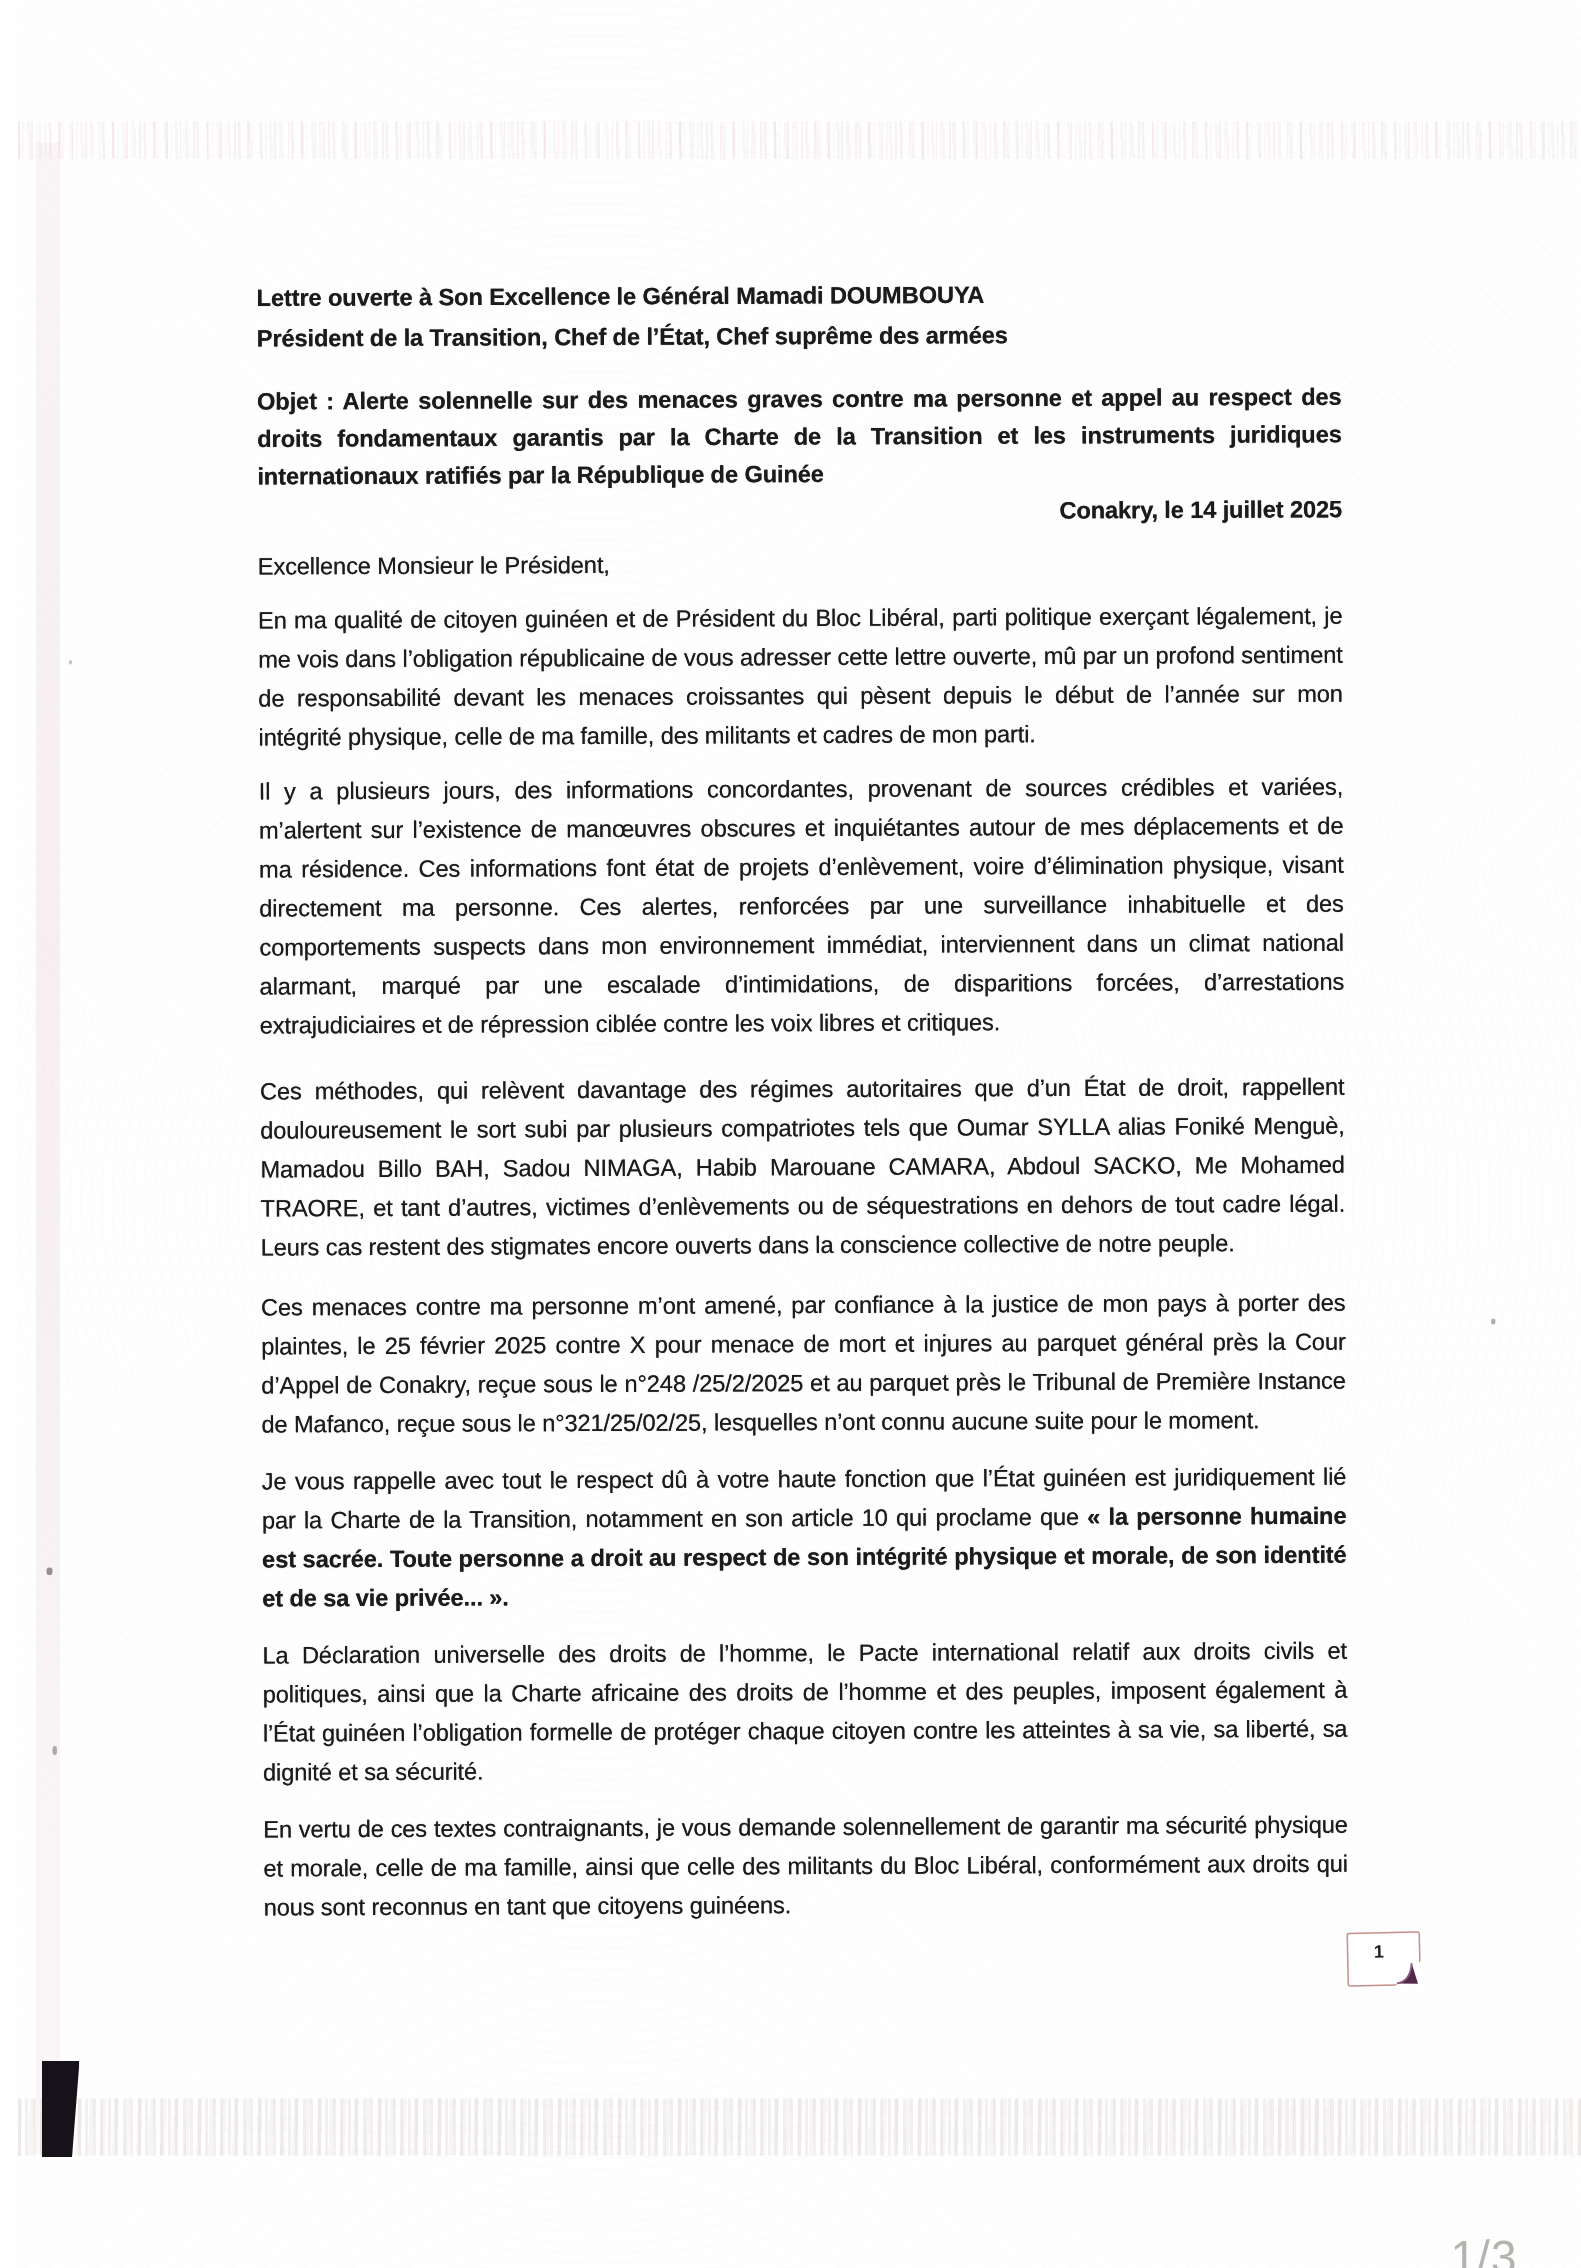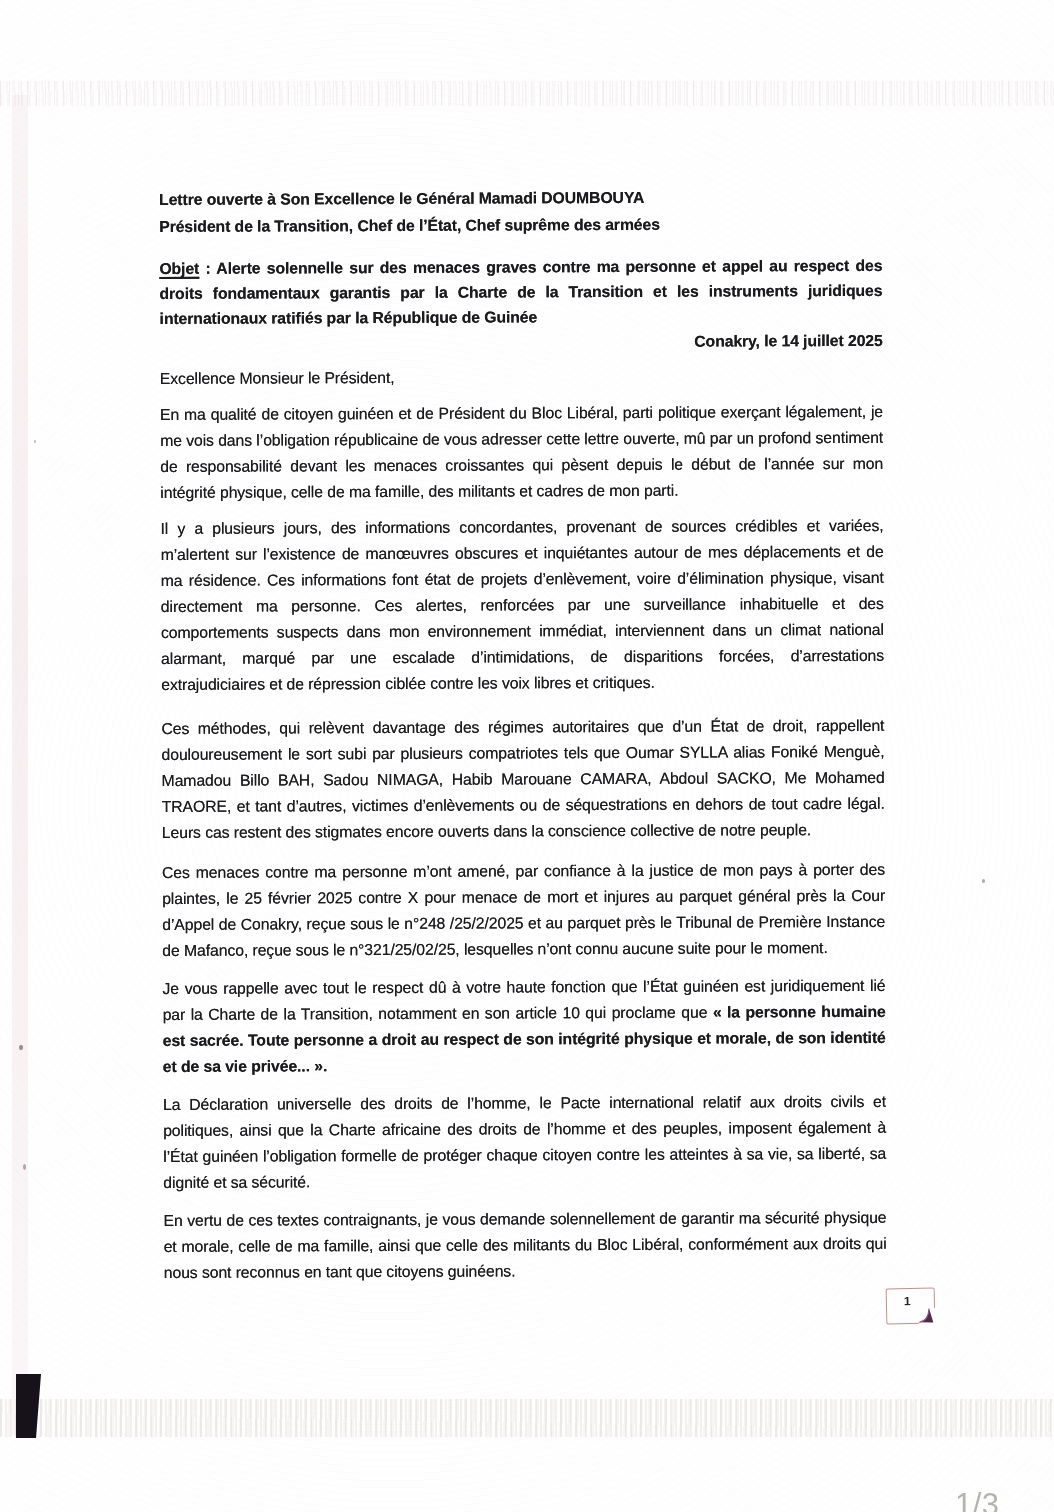--- a/index.html
+++ b/index.html
@@ -11,20 +11,21 @@
     background: #fefefe;
     font-family: "Liberation Sans", sans-serif;
     color: #1b1b1d;
   }
 
   
   .page {
     position: absolute;
     inset: 0;
     background-image: repeating-radial-gradient(circle at 37% 53%, rgba(120,100,110,0.015) 0 1px, transparent 1px 7px);
+    margin-left: 12px;
   }
 
   
   .top-band {
     position: absolute; top: 81px; left: 0; width: 100%; height: 25px;
     background:
       repeating-linear-gradient(90deg, rgba(198,130,150,0.11) 0 1px, transparent 1px 3px, rgba(198,130,150,0.05) 3px 4px, transparent 4px 9px),
       repeating-linear-gradient(88deg, rgba(170,120,140,0.06) 0 2px, transparent 2px 7px);
   }
   .bottom-band {
@@ -55,21 +56,21 @@
     width: 723px;
     transform: rotate(-0.25deg);
     transform-origin: left top;
     font-size: 15.8px;
     letter-spacing: -0.1px;
     line-height: 26px;
     text-shadow: 0 0 0.45px rgba(20,20,25,0.8);
   }
   .title-line { font-weight: 700; line-height: 27px; }
   .subject { margin-top: 16px; line-height: 25px; text-align: justify; }
-  .subject-label { font-weight: 700; text-decoration: underline; text-underline-offset: 3px; text-decoration-thickness: 1.5px; }
+  .subject-label { font-weight: 700; text-underline-offset: 3px; text-decoration-thickness: 1.5px; }
   .subject-lead { font-weight: 700; }
   .dateline { margin-top: 0; line-height: 25px; text-align: right; font-weight: 700; }
   .salutation { margin-top: 10px; line-height: 26px; }
   .para { text-align: justify; }
   .p1 { margin-top: 10px; }
   .p2 { margin-top: 10px; }
   .p3 { margin-top: 18px; }
   .p4 { margin-top: 14px; }
   .p5 { margin-top: 12px; }
   .p6 { margin-top: 12px; }

